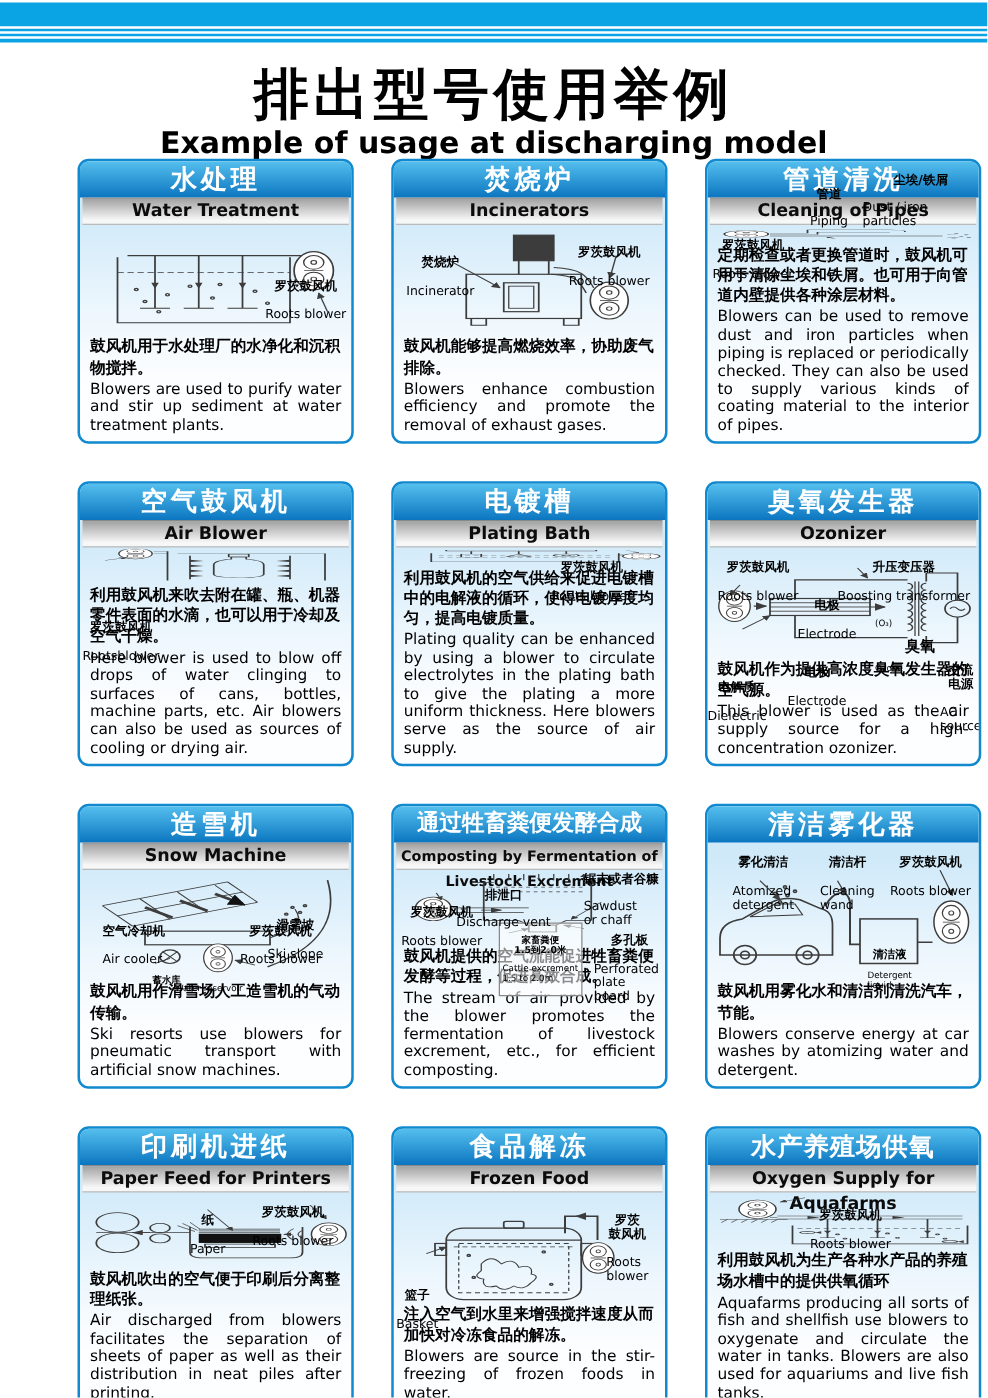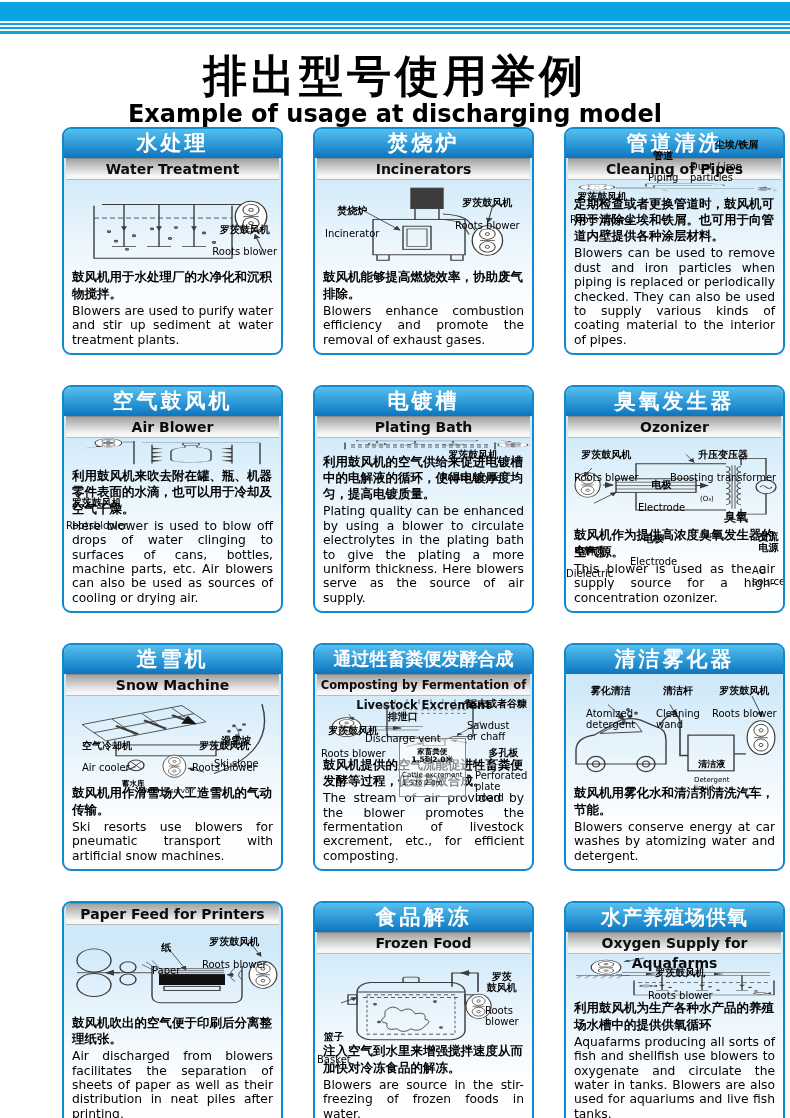--- a/index.html
+++ b/index.html
@@ -436,20 +436,21 @@
         </div>
       </div>
       <div class="txt">
         <p class="zh">鼓风机用雾化水和清洁剂清洗汽车，节能。</p>
         <p class="en">Blowers conserve energy at car washes by atomizing water and detergent.</p>
       </div>
     </div>
   </section>
 
   <section class="panel">
+    <div class="p-head">印刷机进纸</div>
     <div class="p-sub">Paper Feed for Printers</div>
     <div class="p-body">
       <div class="fig">
         <svg class="sketch" viewBox="0 0 217 130" preserveAspectRatio="none">
           <circle cx="30" cy="52" r="17"></circle>
             <circle cx="30" cy="88" r="17"></circle>
           <circle cx="64" cy="62" r="8"></circle>
             <circle cx="64" cy="80" r="8"></circle>
           <path d="M13 70 H88" stroke-width="1"></path>
           <path d="M56 70 h-14" marker-end="url(#arr)"></path>

